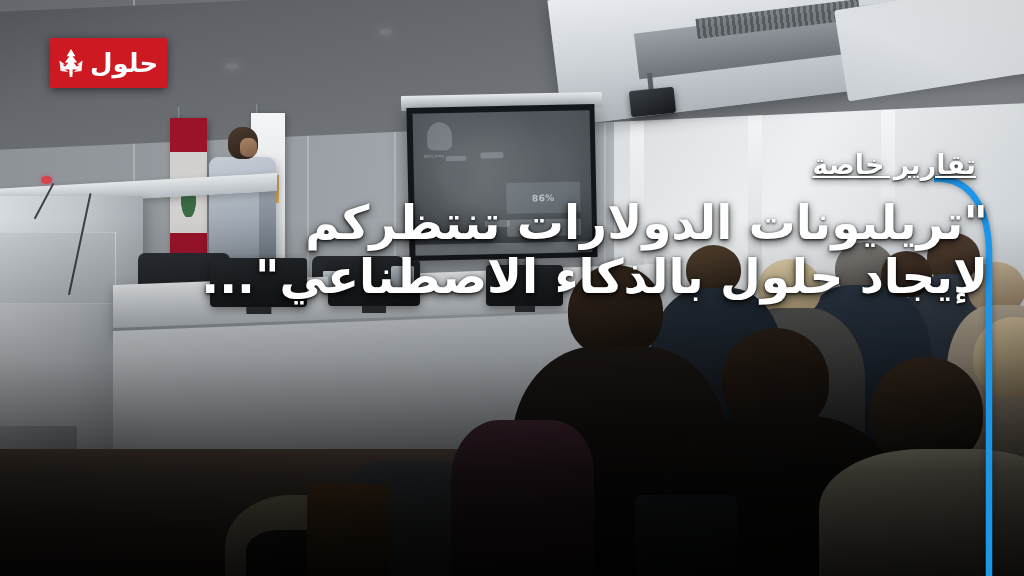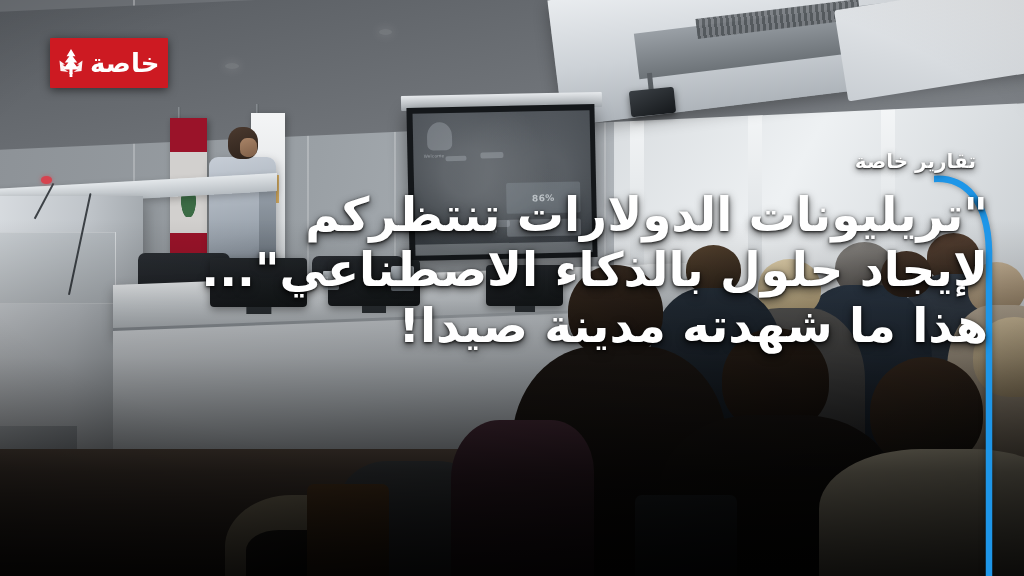--- a/index.html
+++ b/index.html
@@ -324,25 +324,26 @@
   }
 
   
   #overlay{
     position:absolute; right:36px; top:150px;
     width:960px;
     text-align:right; direction:rtl;
   }
   #kicker{
     color:#ffffff;
-    font-size:20px; font-weight:700;
+    font-size:27px; font-weight:700;
     letter-spacing:5px;
     line-height:1.1;
     margin:0 12px 16px 0;
     text-shadow:0 2px 7px rgba(0,0,0,.70), 0 1px 2px rgba(0,0,0,.85);
+    text-decoration:underline;
   }
   #headline{
     margin:0; padding:0;
     color:#ffffff;
     font-size:47px; font-weight:700;
     line-height:1.16;
     letter-spacing:0px;
     text-shadow:0 3px 9px rgba(0,0,0,.72), 0 1px 3px rgba(0,0,0,.9);
   }
   #headline .hl-line{display:block; white-space:nowrap;}
@@ -462,38 +463,37 @@
     <div class="aud-body" style="left:44%;top:73%;width:14%;height:30%;background:linear-gradient(170deg,#4a2d3a,#181014);border-radius:34% 30% 8% 8%;"></div>
 
     <div class="chair-back" style="left:30%;top:84%;width:8%;height:18%;background:linear-gradient(170deg,#6b4a2a,#2a1c10);"></div>
     <div class="chair-back" style="left:62%;top:86%;width:10%;height:16%;background:linear-gradient(170deg,#23272b,#0b0d0f);"></div>
 
     <div class="vignette"></div>
   </div>
 
   <div id="logo">
     <div class="logo-box">
-      <span class="logo-box-word">خاصة</span>
+      <span class="logo-box-word">حلول</span>
       <svg class="cedar" width="28" height="30" viewBox="0 0 28 30" aria-hidden="true">
         <g fill="#ffffff">
           <path d="M14 1 L18.4 8.2 L15.6 8.2 L20.2 14.6 L16.6 14.6 L22 21.6 L15.6 21.6 L15.6 26 L12.4 26 L12.4 21.6 L6 21.6 L11.4 14.6 L7.8 14.6 L12.4 8.2 L9.6 8.2 Z"></path>
           <path d="M2.5 12.5 L8 16.5 L5.5 16.8 L10.5 20.4 L6.5 20.6 L11.5 24 L3.5 23 Z" opacity=".95"></path>
           <path d="M25.5 12.5 L20 16.5 L22.5 16.8 L17.5 20.4 L21.5 20.6 L16.5 24 L24.5 23 Z" opacity=".95"></path>
           <rect x="12.6" y="24.5" width="2.8" height="4.5"></rect>
         </g>
       </svg>
     </div>
   </div>
 
   <svg id="accent" viewBox="0 0 90 411" preserveAspectRatio="none" aria-hidden="true">
     <path d="M0 14 C 30 12, 54 34, 55 86 L 55 411" fill="none" stroke="#1e96e8" stroke-width="6.5" stroke-linecap="round"></path>
   </svg>
 
   <div id="overlay">
     <div id="kicker">تقارير خاصة</div>
     <h1 id="headline">
       <span class="hl-line l1">"تريليونات الدولارات تنتظركم</span>
       <span class="hl-line l2">لإيجاد حلول بالذكاء الاصطناعي"...</span>
-      <span class="hl-line l3">هذا ما شهدته مدينة صيدا!</span>
     </h1>
   </div>
 
 </div>
 
 </body></html>

